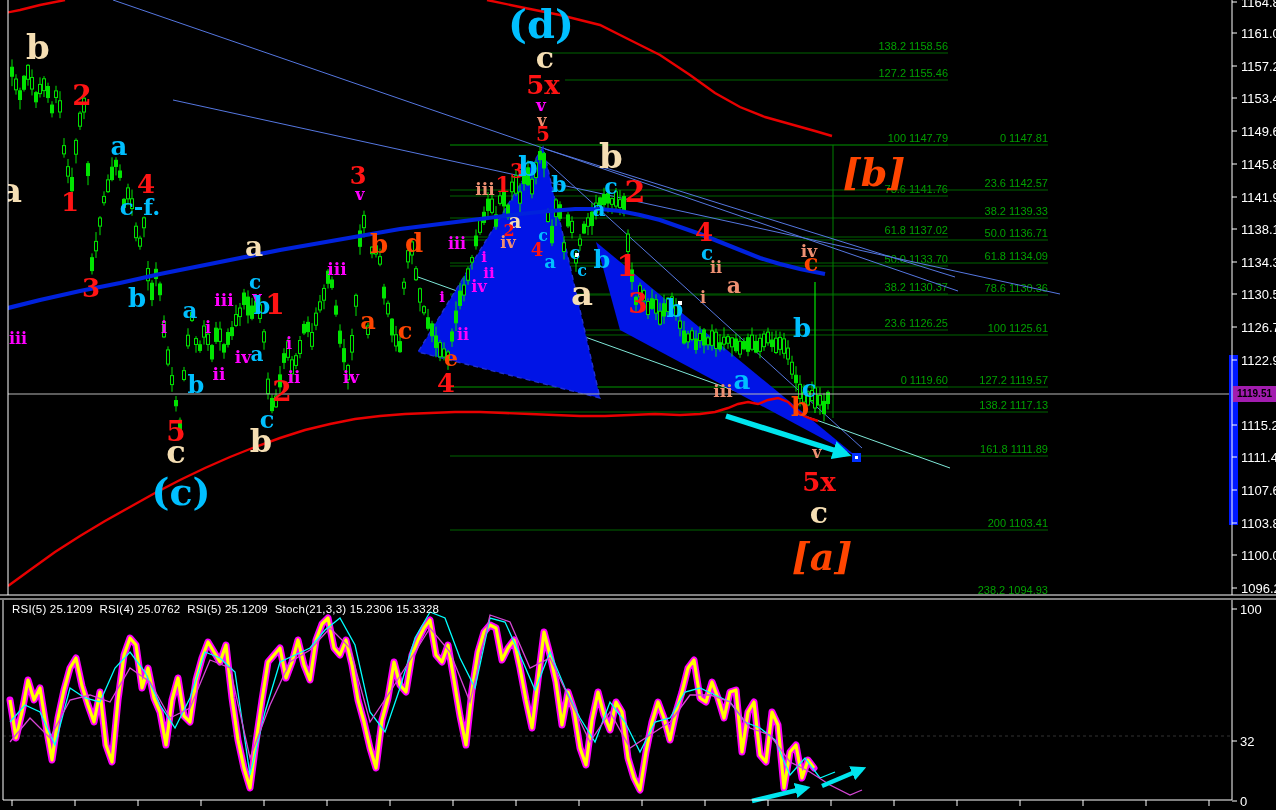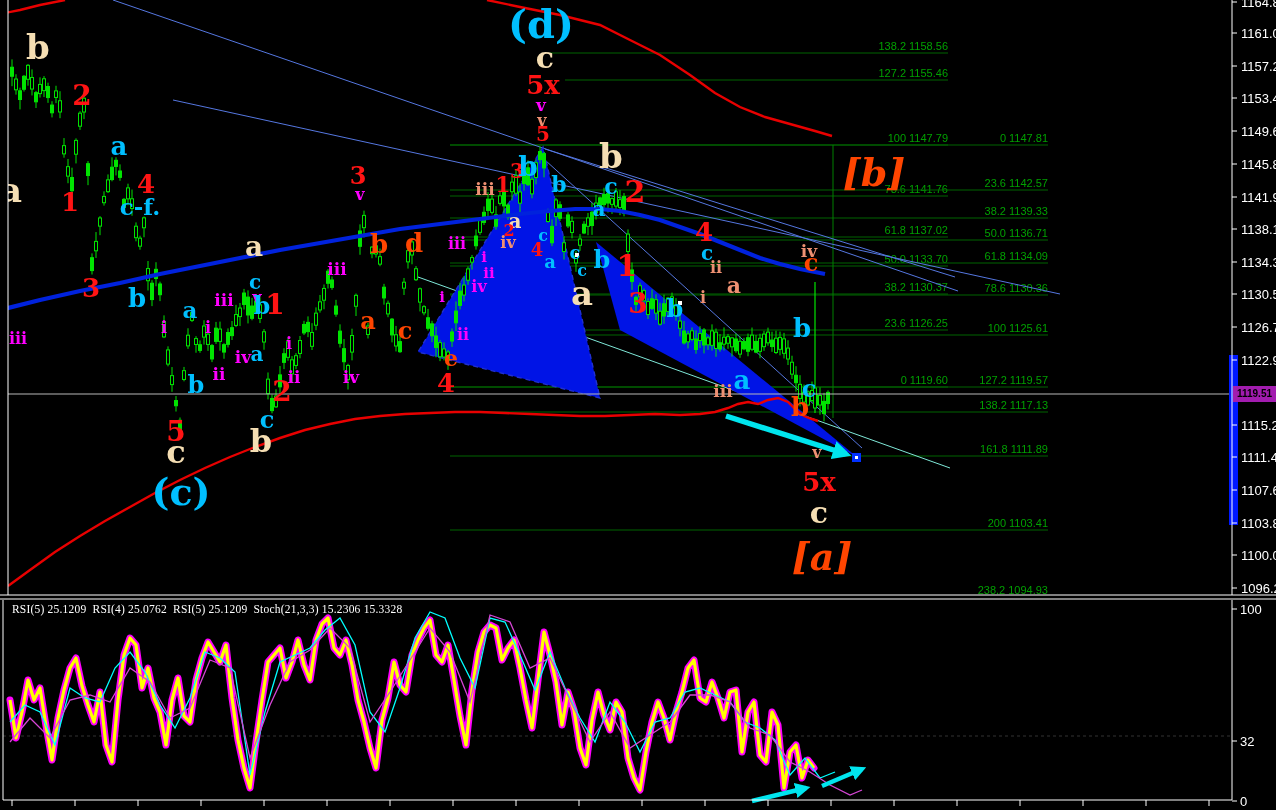--- a/index.html
+++ b/index.html
@@ -1,20 +1,20 @@
 <!DOCTYPE html>
 <html><head>
 <meta charset="utf-8">
 <style>
   html,body{margin:0;padding:0;background:#000;}
   #app{position:relative;width:1276px;height:810px;background:#000;overflow:hidden;
        font-family:"Liberation Sans",sans-serif;}
   #chart-svg{position:absolute;left:0;top:0;}
   #indicator-title{position:absolute;left:12px;top:603px;color:#fff;font-size:11.5px;
-       font-family:Liberation Serif, serif;letter-spacing:.2px;white-space:pre;text-align:center;}
+       font-family:Liberation Sans, sans-serif;letter-spacing:.2px;white-space:pre;text-align:center;}
   #price-box{position:absolute;left:1233px;top:386px;width:43px;height:16px;background:#a21caf;
        color:#000;font-size:10px;font-weight:bold;text-align:center;line-height:16px;
        font-family:"Liberation Sans",sans-serif;}
   .divider{position:absolute;left:0;top:594px;width:1276px;height:6px;cursor:row-resize;}
 </style>
 </head>
 <body>
 
 <div id="app">
   <svg id="chart-svg" width="1276" height="810" viewBox="0 0 1276 810">

